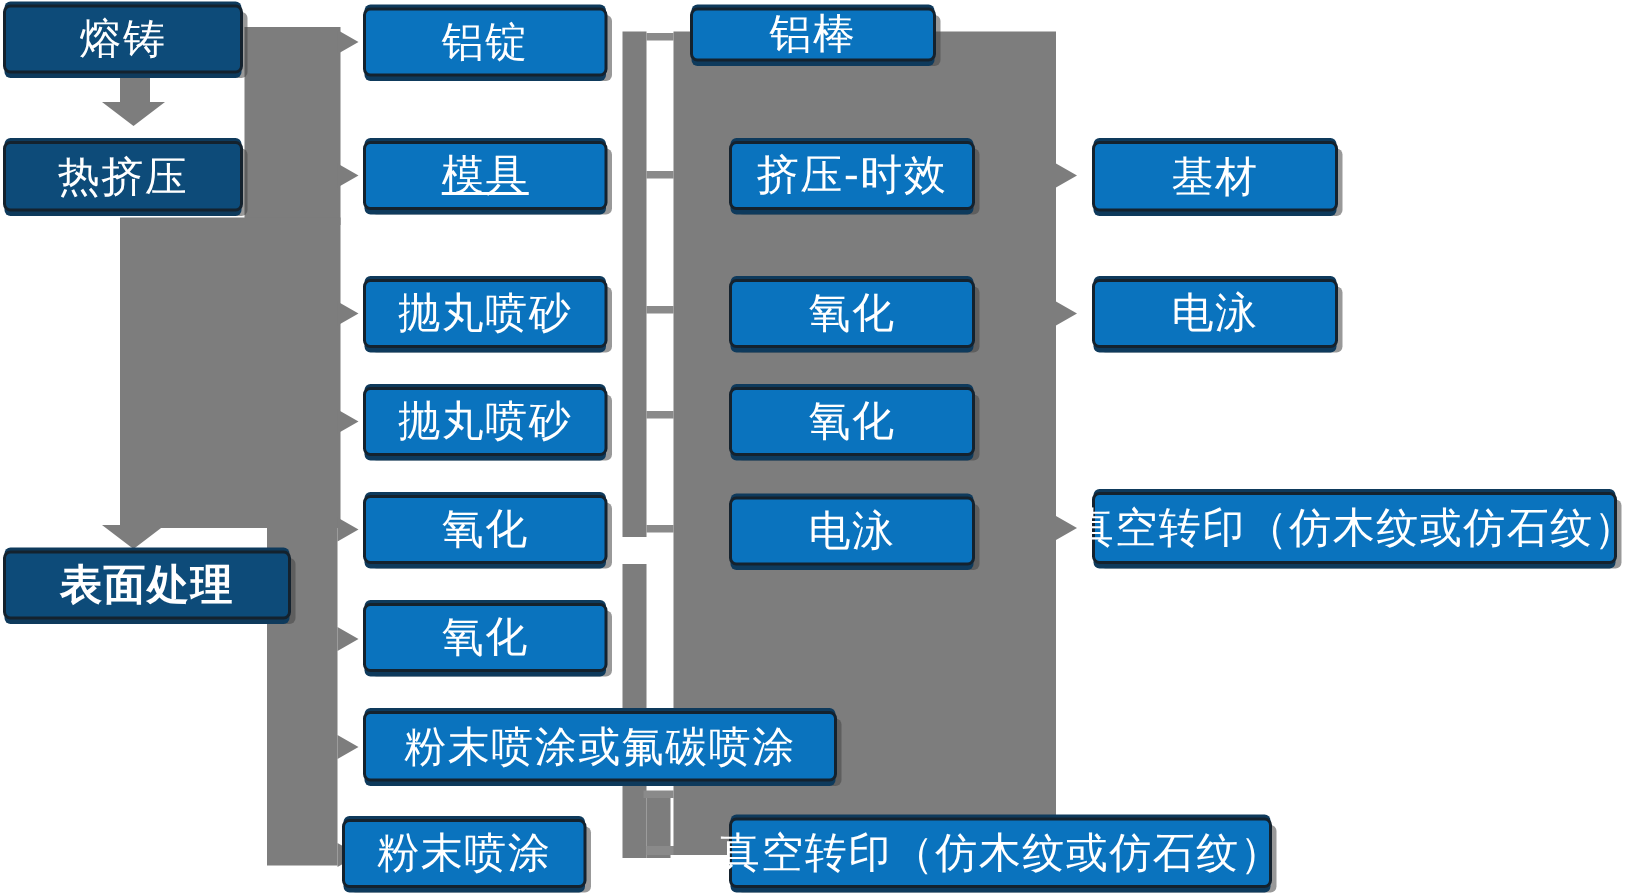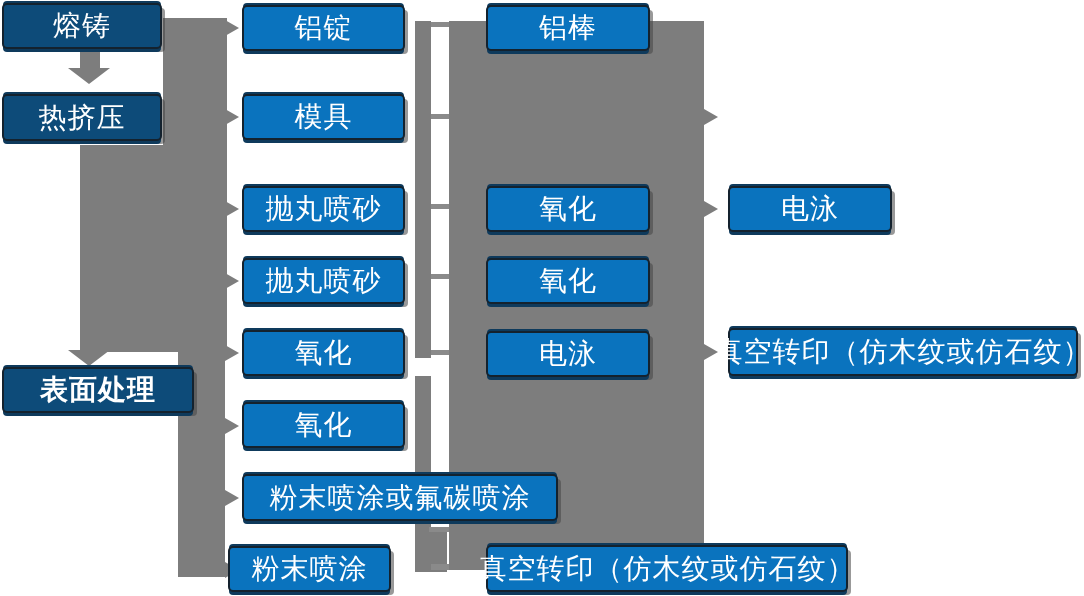--- a/index.html
+++ b/index.html
@@ -78,30 +78,32 @@
 
   <div class="arr-r" style="left:704px;top:109px;"></div>
   <div class="arr-r" style="left:704px;top:201px;"></div>
   <div class="arr-r" style="left:704px;top:344px;"></div>
 
   <div class="box dark" style="left:2px;top:3px;width:160px;height:46px;">熔铸</div>
   <div class="box dark" style="left:2px;top:94px;width:160px;height:47px;">热挤压</div>
   <div class="box dark" style="left:2px;top:367px;width:192px;height:46px;font-weight:bold;">表面处理</div>
 
   <div class="box" style="left:242px;top:5px;width:163px;height:46px;">铝锭</div>
-  <div class="box" style="left:242px;top:94px;width:163px;height:46px;">模具</div>
+  <div class="box" style="left:242px;top:94px;width:163px;height:46px;text-decoration:underline;">模具</div>
   <div class="box" style="left:242px;top:186px;width:163px;height:46px;">抛丸喷砂</div>
   <div class="box" style="left:242px;top:258px;width:163px;height:46px;">抛丸喷砂</div>
   <div class="box" style="left:242px;top:330px;width:163px;height:46px;">氧化</div>
   <div class="box" style="left:242px;top:402px;width:163px;height:46px;">氧化</div>
   <div class="box" style="left:242px;top:474px;width:316px;height:47px;">粉末喷涂或氟碳喷涂</div>
   <div class="box" style="left:228px;top:546px;width:163px;height:46px;">粉末喷涂</div>
 
-  <div class="box" style="left:486px;top:5px;width:164px;height:46px;">铝棒</div>
+  <div class="box" style="left:460px;top:5px;width:164px;height:36px;">铝棒</div>
+  <div class="box" style="left:486px;top:94px;width:164px;height:46px;">挤压-时效</div>
   <div class="box" style="left:486px;top:186px;width:164px;height:46px;">氧化</div>
   <div class="box" style="left:486px;top:258px;width:164px;height:46px;">氧化</div>
   <div class="box" style="left:486px;top:331px;width:164px;height:46px;">电泳</div>
   <div class="box" style="left:486px;top:545px;width:362px;height:47px;">真空转印（仿木纹或仿石纹）</div>
 
+  <div class="box" style="left:728px;top:94px;width:164px;height:47px;">基材</div>
   <div class="box" style="left:728px;top:186px;width:164px;height:46px;">电泳</div>
   <div class="box" style="left:728px;top:328px;width:350px;height:48px;">真空转印（仿木纹或仿石纹）</div>
 
 </div>
 
 </body></html>

